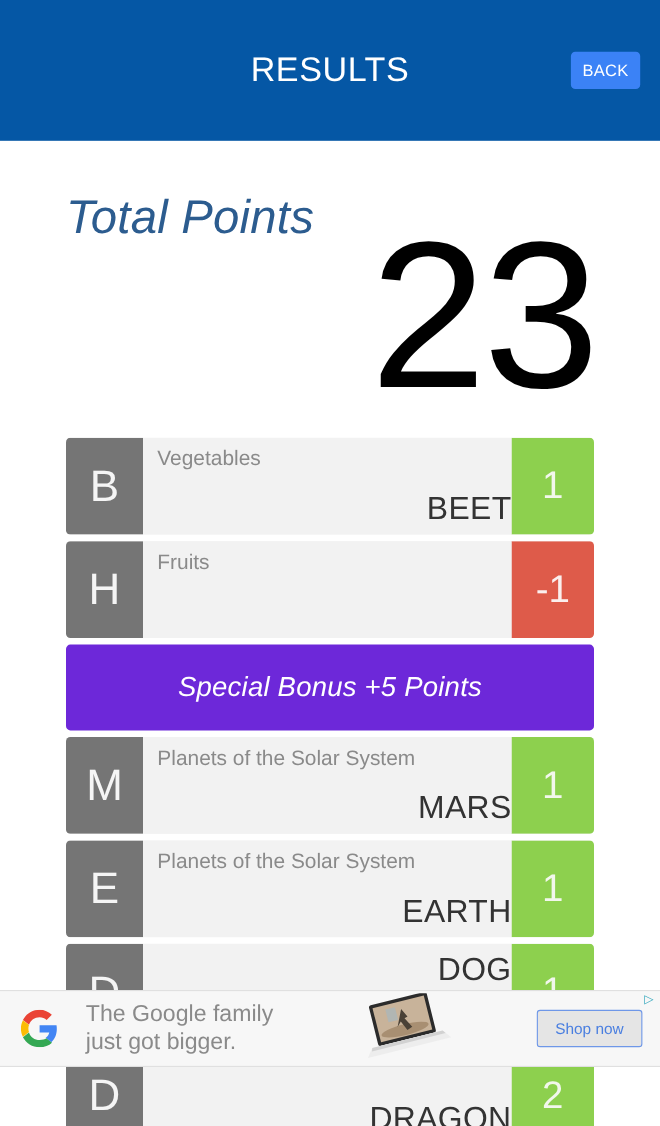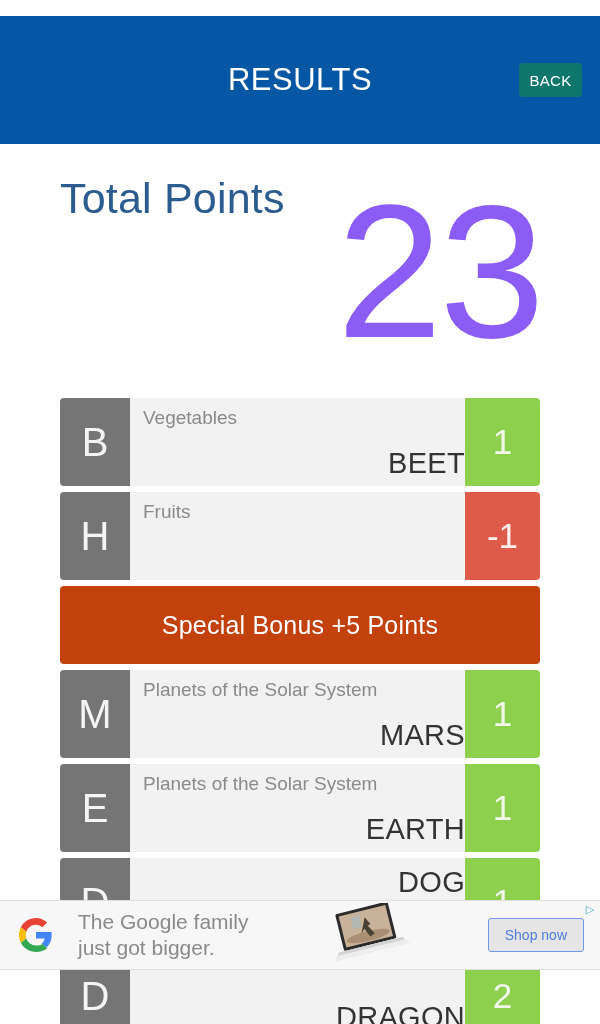--- a/index.html
+++ b/index.html
@@ -6,47 +6,47 @@
   html, body {
     width:600px; height:1024px;
     font-family:"Liberation Sans", sans-serif;
     background:#ffffff;
     overflow:hidden;
   }
   .screen { position:relative; width:600px; height:1024px; background:#fff; }
 
   
   .appbar {
-    position:absolute; top:16px; left:0; width:600px; height:128px;
+    position:absolute; top:0; left:0; width:600px; height:128px;
     background:#0557A5;
   }
   .appbar-title {
     position:absolute; left:0; top:0; width:600px; height:128px;
     display:flex; align-items:center; justify-content:center;
     color:#ffffff; font-size:31px; font-weight:400; letter-spacing:0.5px;
   }
   .back-btn {
     position:absolute; right:18px; top:47px;
     width:63px; height:34px; border-radius:4px;
-    background:#0f766e;
+    background:#3b82f6;
     display:flex; align-items:center; justify-content:center;
     color:#ffffff; font-size:15px; font-weight:400; letter-spacing:0.3px;
     cursor:pointer; border:none;
   }
 
   
   .total-label {
     position:absolute; left:60px; top:174px;
     font-size:43px; font-weight:300; color:#2C5C8F;
-    letter-spacing:0.2px; white-space:nowrap;
+    letter-spacing:0.2px; white-space:nowrap;font-style:italic;
   }
   .total-value {
-    position:absolute; right:58px; top:176px;
+    position:absolute; right:58px; top:192px;
     font-size:190px; line-height:1; font-weight:300;
-    color:#8b5cf6; letter-spacing:-3px;
+    color:#000000; letter-spacing:-3px;
   }
 
   
   .list { position:absolute; left:0; top:398px; width:600px; }
 
   .row {
     position:relative; margin:0 0 6px 60px;
     width:480px; height:88px; border-radius:4px;
     display:flex; overflow:hidden;
     background:#F2F2F2;
@@ -74,22 +74,22 @@
     width:75px; flex:0 0 75px;
     display:flex; align-items:center; justify-content:center;
     color:#F2F7EC; font-size:35px; font-weight:300;
   }
   .score-positive { background:#8DD04E; }
   .score-negative { background:#DE5B4A; color:#FBEFEE; }
 
   
   .bonus {
     margin:0 4px 6px 60px; width:480px; height:78px; border-radius:4px;
-    background:#c2410c; display:flex; align-items:center; justify-content:center;
-    color:#ffffff; font-size:25px; font-weight:300; letter-spacing:0.2px;
+    background:#6d28d9; display:flex; align-items:center; justify-content:center;
+    color:#ffffff; font-size:25px; font-weight:300; letter-spacing:0.2px;font-style:italic;
   }
 
   
   .ad {
     position:absolute; left:0; bottom:54px; width:600px; height:70px;
     background:#F7F7F7; border-top:1px solid #E0E0E0; border-bottom:1px solid #E0E0E0;
     display:flex; align-items:center;
   }
   .ad-logo { width:72px; flex:0 0 72px; display:flex; align-items:center; justify-content:center; }
   .ad-text {

